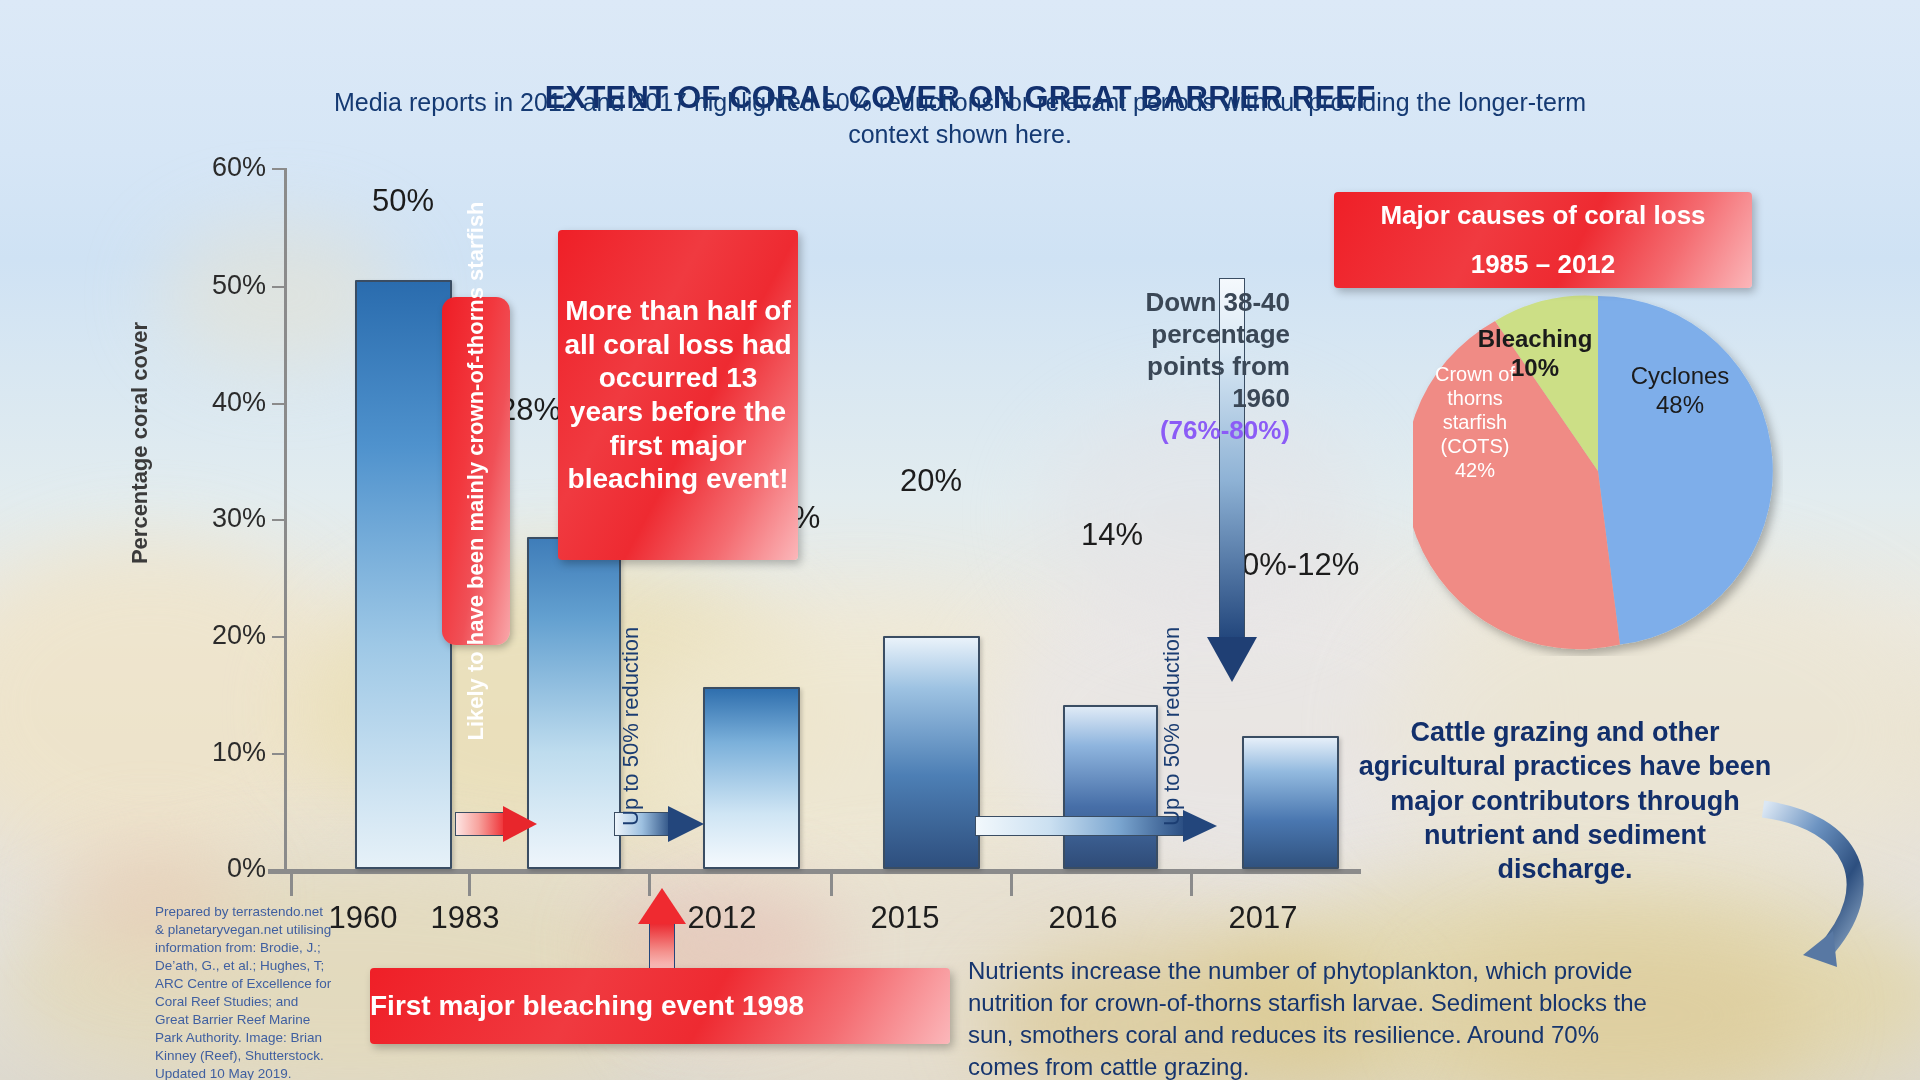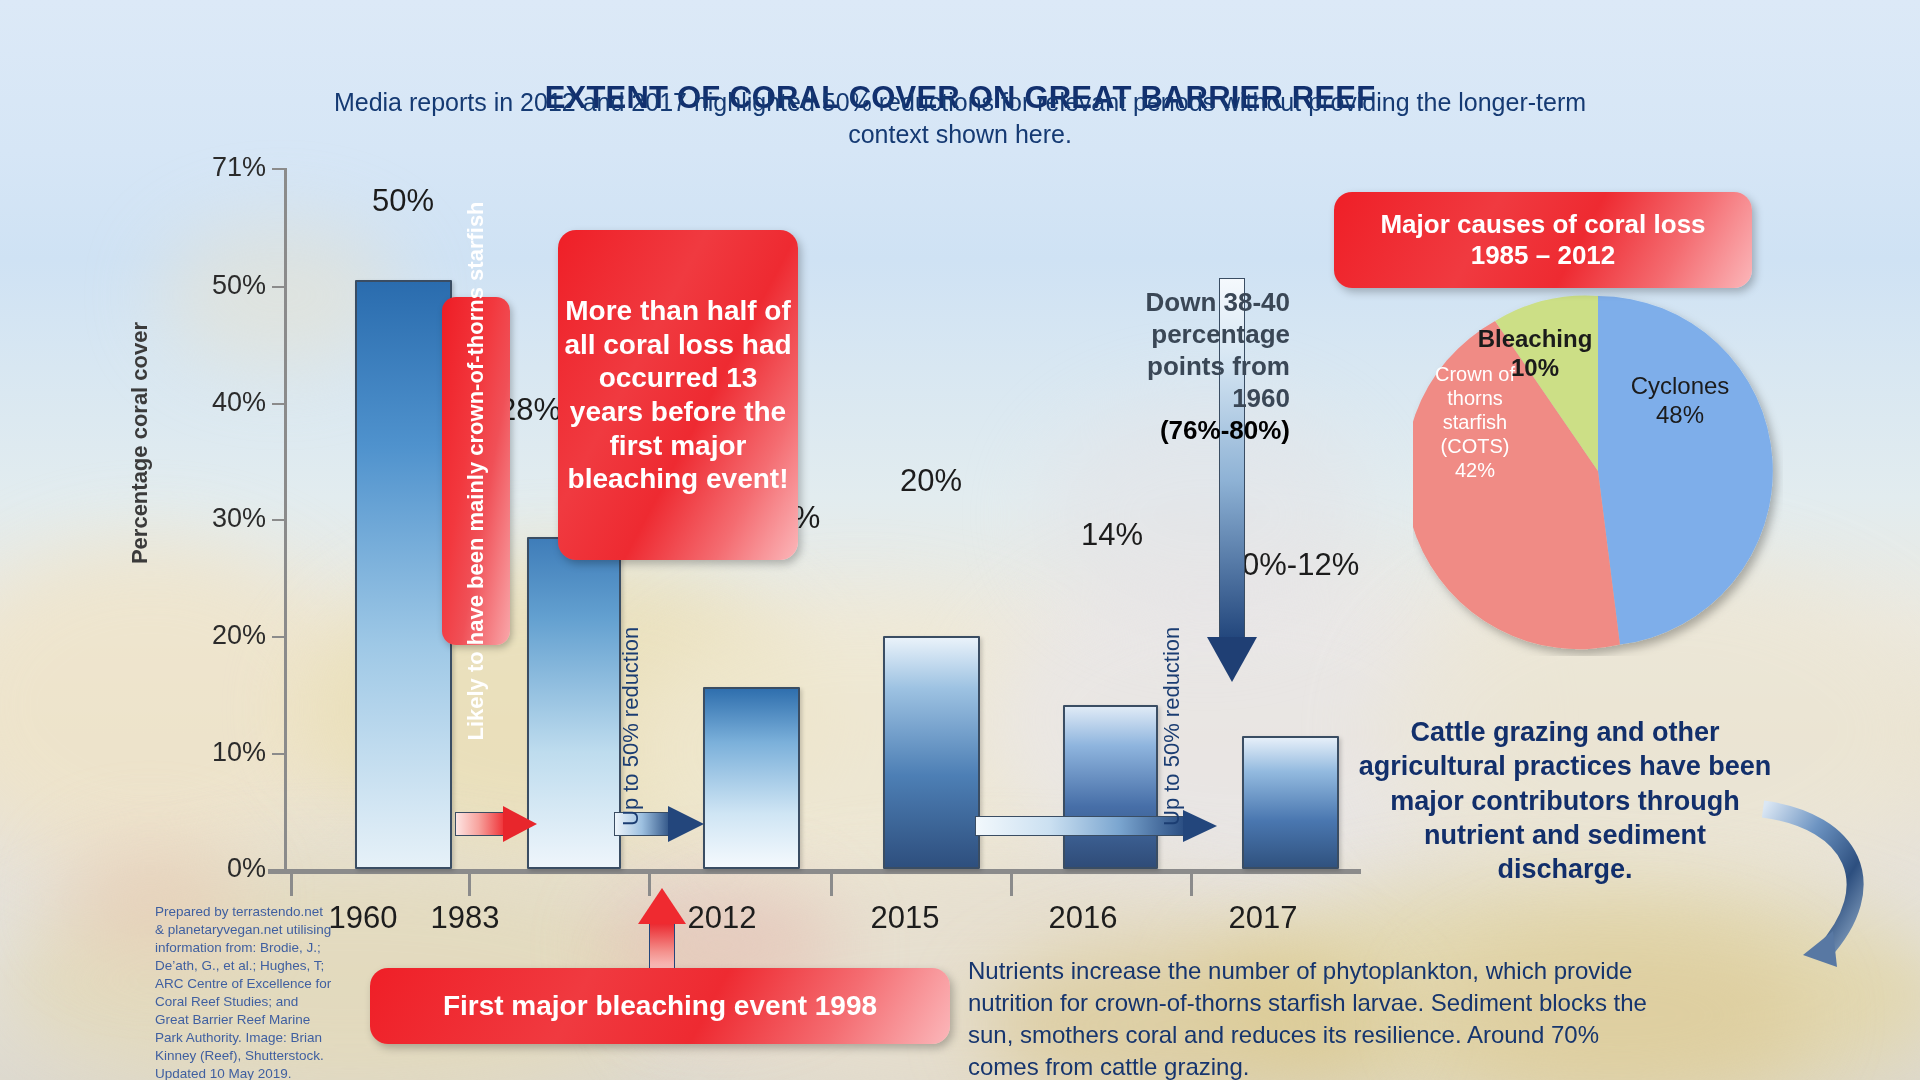--- a/index.html
+++ b/index.html
@@ -90,36 +90,36 @@
   .right-arrow .ashaft { position:absolute; border:1.5px solid #3a4d63; top:0; left:0; }
   .right-arrow .ahead {
     position:absolute; width:0; height:0; top:50%; transform:translateY(-50%);
   }
 
   
   .annot {
     position:absolute; font-size:26px; font-weight:bold;
     color:#3a4756; line-height:1.23;
   }
-  .annot .pct { color:#000000; }
+  .annot .pct { color:#8b5cf6; }
 
   
   .vlabel {
     position:absolute; font-size:22px; color:#1b3d72;
     white-space:nowrap; transform-origin: left bottom;
     transform: rotate(-90deg);
   }
 
   
   .callout {
-    position:absolute; border-radius:18px;
+    position:absolute; border-radius:4px;
     background:linear-gradient(118deg,#ef1f27 0%,#f03a40 36%,#ee2a31 58%,#f46c71 80%,#fbb7ba 100%);
     color:#fff; font-weight:bold; text-align:center;
     box-shadow: 3px 4px 9px rgba(0,0,0,.25);
-    display:flex; align-items:center; justify-content:center;
+    display:flex; align-items:center; justify-content:space-between;
     line-height:1.2;
   }
   .callout-mid { font-size:28px; padding:10px 6px; }
   .callout-pie { font-size:26px; padding:8px 12px; }
   .callout-bleach { font-size:28px; }
   .callout-vert {
     position:absolute; border-radius:14px;
     background:linear-gradient(100deg,#ee1d25 0%,#f2383e 40%,#f05057 62%,#f9a7aa 100%);
     box-shadow: 2px 3px 7px rgba(0,0,0,.25);
   }
@@ -176,21 +176,21 @@
 <div class="sheet">
 
   <div class="title">EXTENT OF CORAL COVER ON GREAT BARRIER REEF</div>
   <div class="subtitle">Media reports in 2012 and 2017 highlighted 50% reductions for relevant periods without providing the longer-term context shown here.</div>
 
   <div class="axis-title">Percentage coral cover</div>
   <div class="y-axis"></div>
   <div class="x-axis"></div>
 
   <div class="y-tick" style="top:168px;"></div>
-  <div class="y-label" style="top:152px;">71%</div>
+  <div class="y-label" style="top:152px;">60%</div>
   <div class="y-tick" style="top:286px;"></div>
   <div class="y-label" style="top:270px;">50%</div>
   <div class="y-tick" style="top:403px;"></div>
   <div class="y-label" style="top:387px;">40%</div>
   <div class="y-tick" style="top:519px;"></div>
   <div class="y-label" style="top:503px;">30%</div>
   <div class="y-tick" style="top:636px;"></div>
   <div class="y-label" style="top:620px;">20%</div>
   <div class="y-tick" style="top:753px;"></div>
   <div class="y-label" style="top:737px;">10%</div>
@@ -312,21 +312,21 @@
 
         <path fill="#7eaeea" d="M185 185 L185 10 A175 175 0 0 1 206.9 358.6 Z"></path>
 
         <path fill="#f08b85" d="M185 185 L206.9 358.6 A175 175 0 0 1 82.1 35.1 Z"></path>
 
         <path fill="#ccdf86" d="M185 185 L82.1 35.1 A175 175 0 0 1 185 10 Z"></path>
       </g>
     </svg>
   </div>
 
-  <div class="pie-label" style="left:1600px; top:372px; width:160px; font-size:24px; color:#1b1b1b;">
+  <div class="pie-label" style="left:1600px; top:362px; width:160px; font-size:24px; color:#1b1b1b;">
     <div>Cyclones</div>
     <div>48%</div>
   </div>
 
   <div class="pie-label" style="left:1405px; top:362px; width:140px; font-size:20px; color:#ffffff;">
     <div>Crown of</div>
     <div>thorns</div>
     <div>starfish</div>
     <div>(COTS)</div>
     <div>42%</div>

